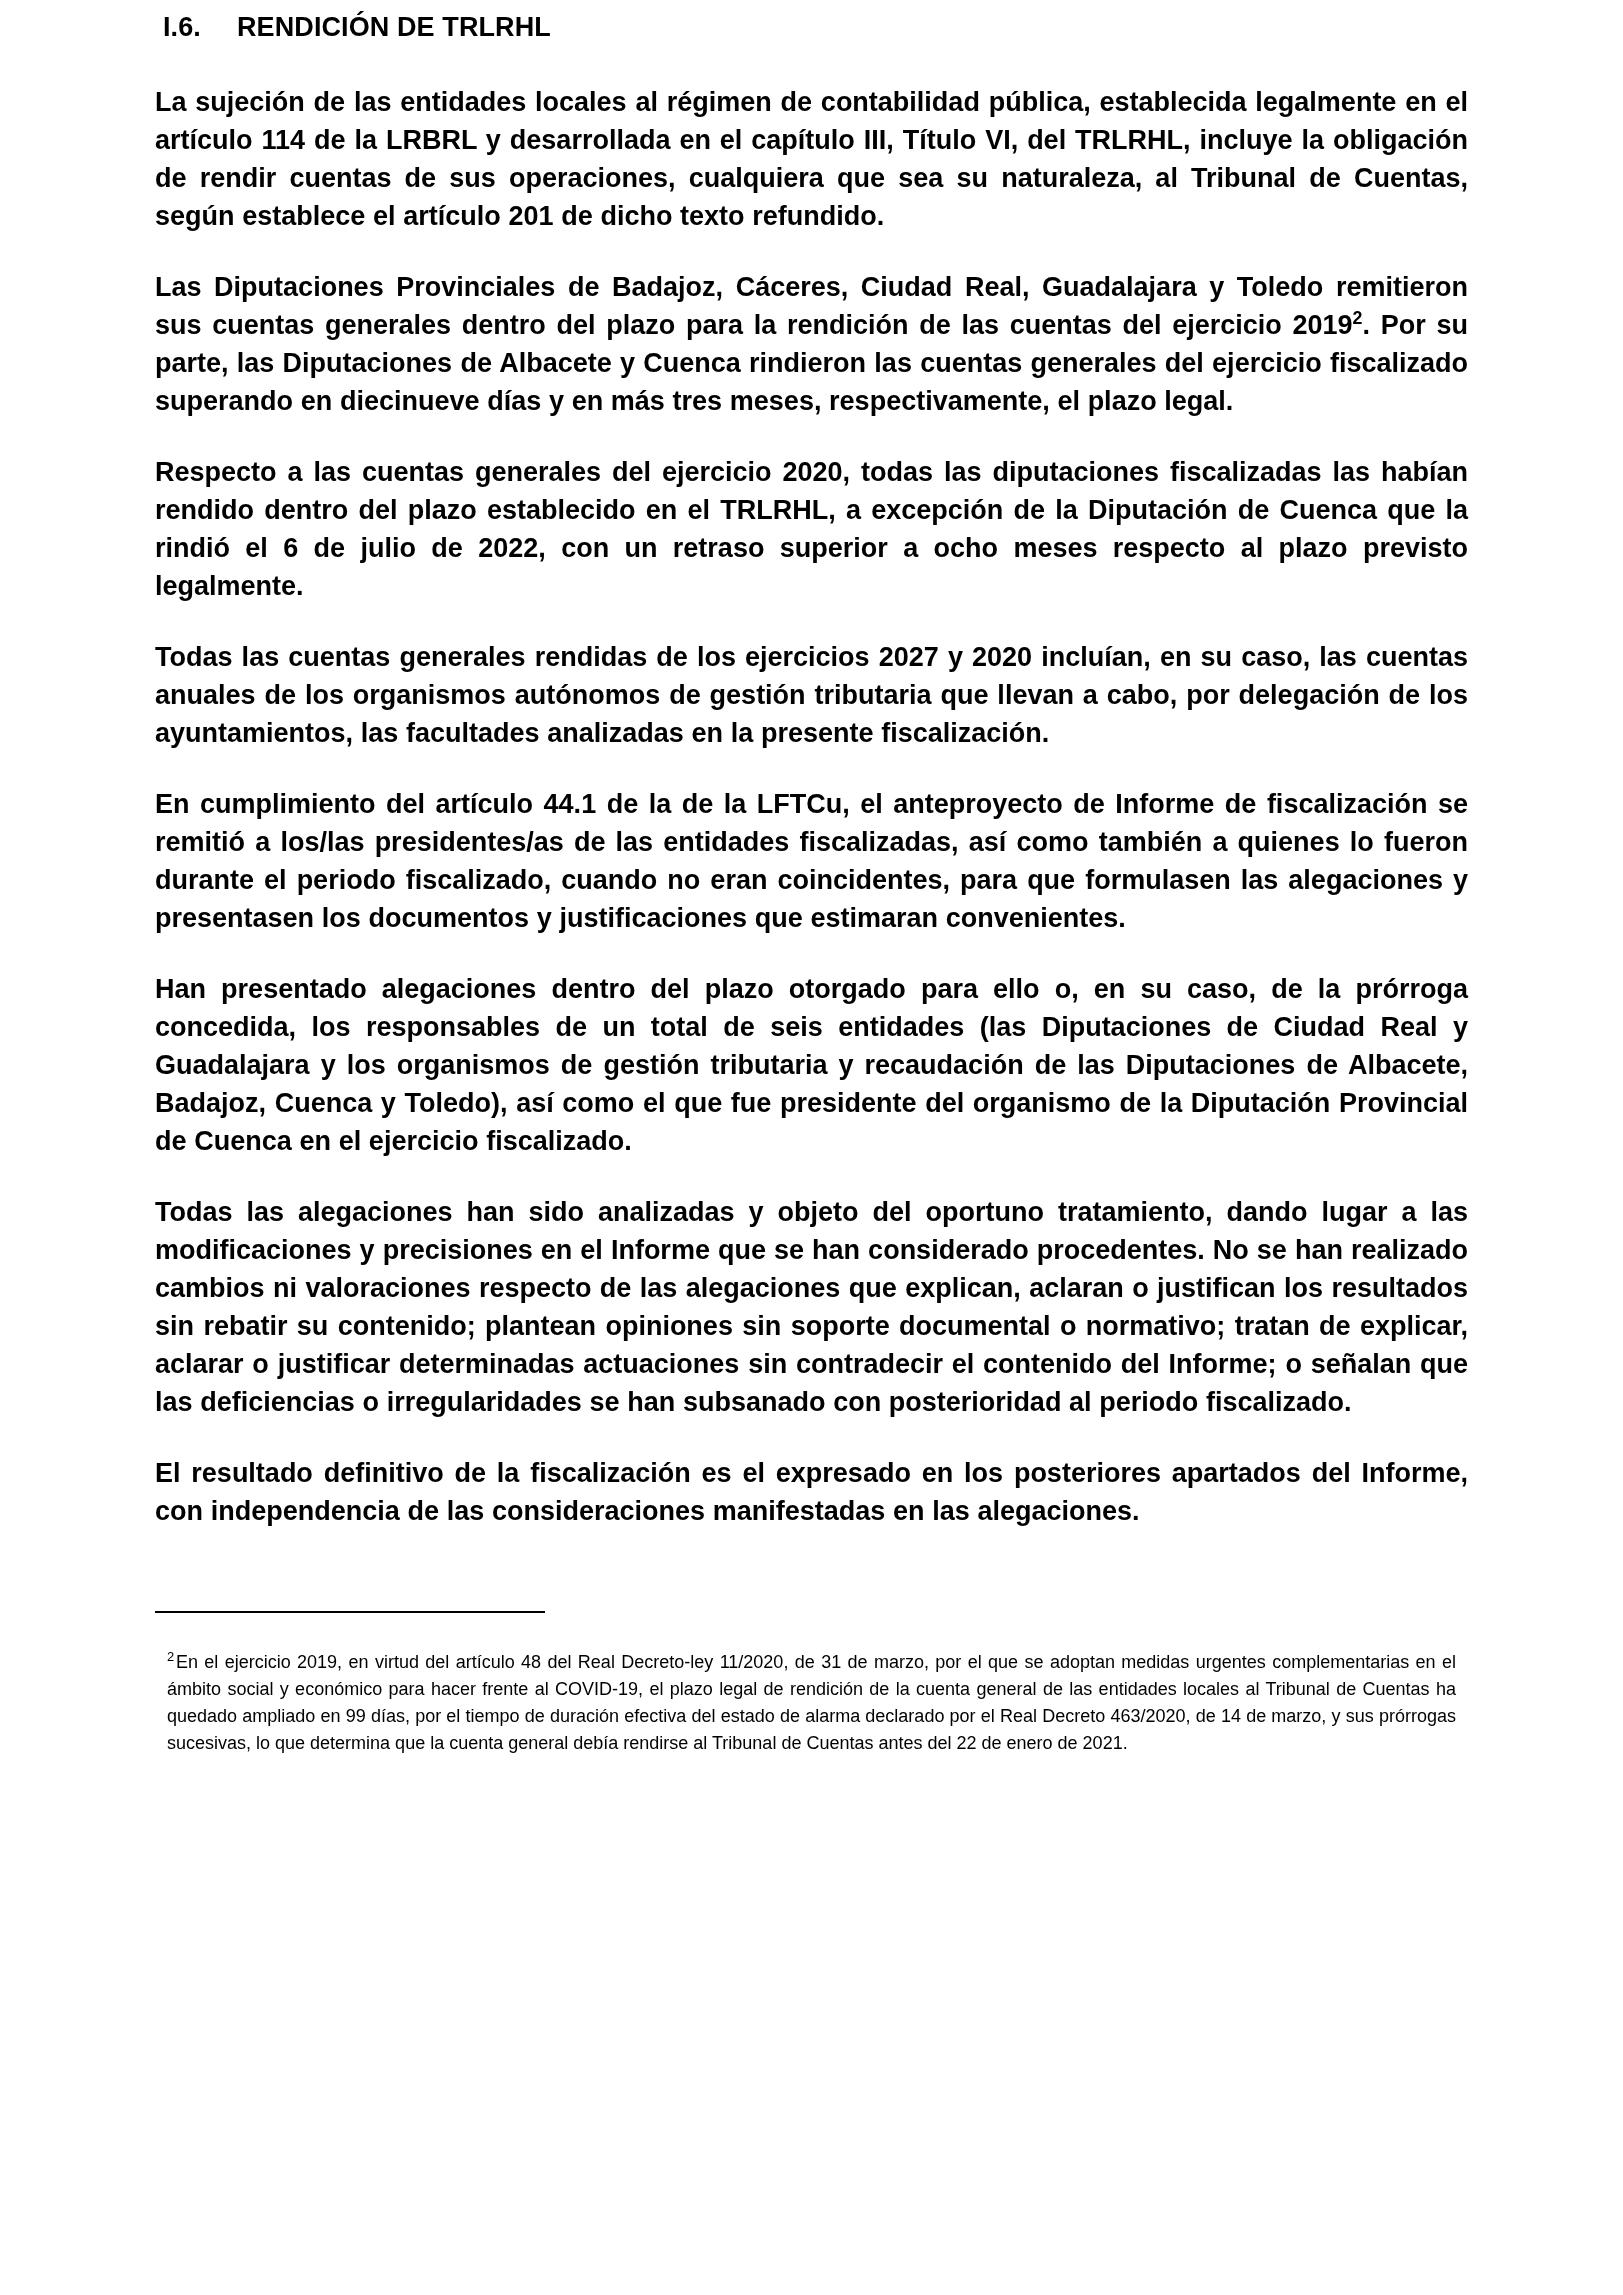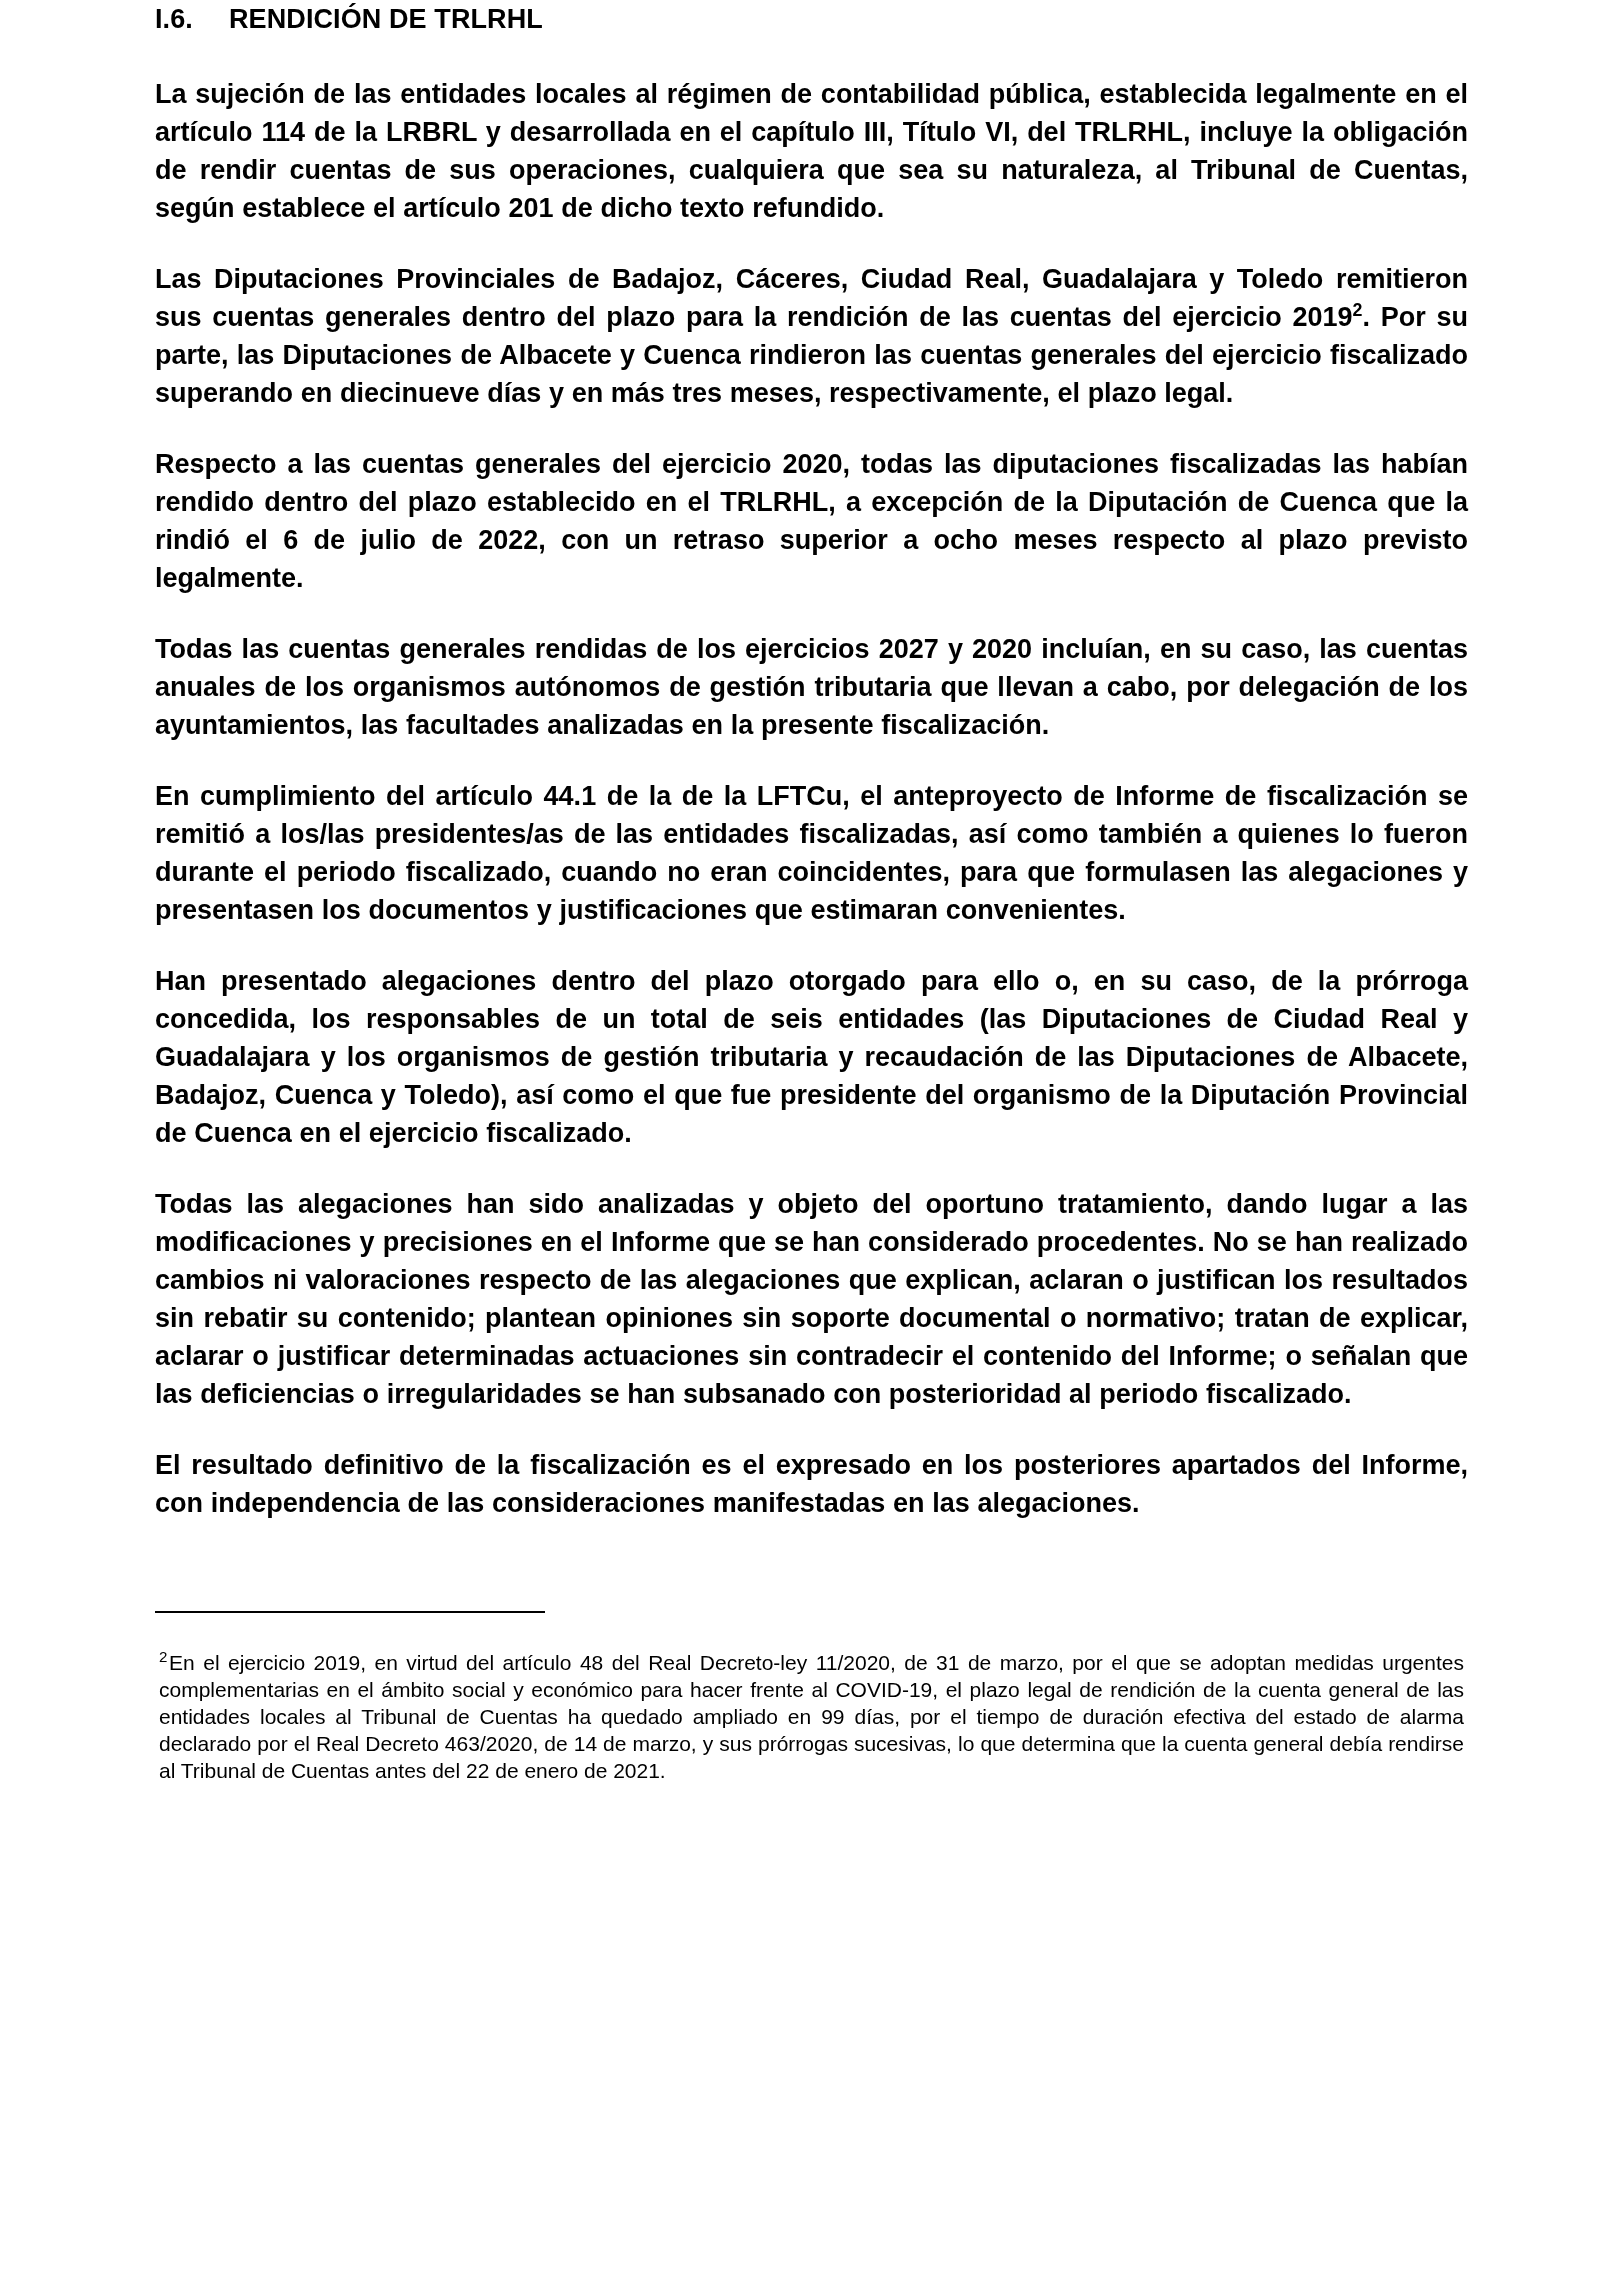--- a/index.html
+++ b/index.html
@@ -25,21 +25,21 @@
   }
   .content {
     position: relative;
     width: 1313px;
     padding-top: 3.3px;
   }
   h2.section-heading {
     font-size: 27px;
     font-weight: bold;
     line-height: 1.25;
-    margin: 0;
+    margin: 8px;
     padding: 0;
     letter-spacing: 0.1px;
     display: flex;
     align-items: flex-end;
   }
   h2.section-heading .num {
     width: 74px;
     flex: 0 0 74px;
   }
   h2.section-heading .ttl {
@@ -78,25 +78,25 @@
     right: 155px;
     top: 1611px;
   }
   .footnote-rule {
     width: 390px;
     height: 0;
     border-top: 2.5px solid #000000;
     margin: 0 0 36px 0;
   }
   p.footnote {
-    font-size: 21px;
+    font-size: 18px;
     line-height: 27px;
     text-align: justify;
     text-justify: inter-word;
-    margin: 4px;
+    margin: 12px;
     padding: 0;
   }
   p.footnote sup.fn-num {
     font-size: 0.72em;
     vertical-align: super;
     line-height: 0;
     margin-right: 1.7px;
   }
 </style>
 </head>

